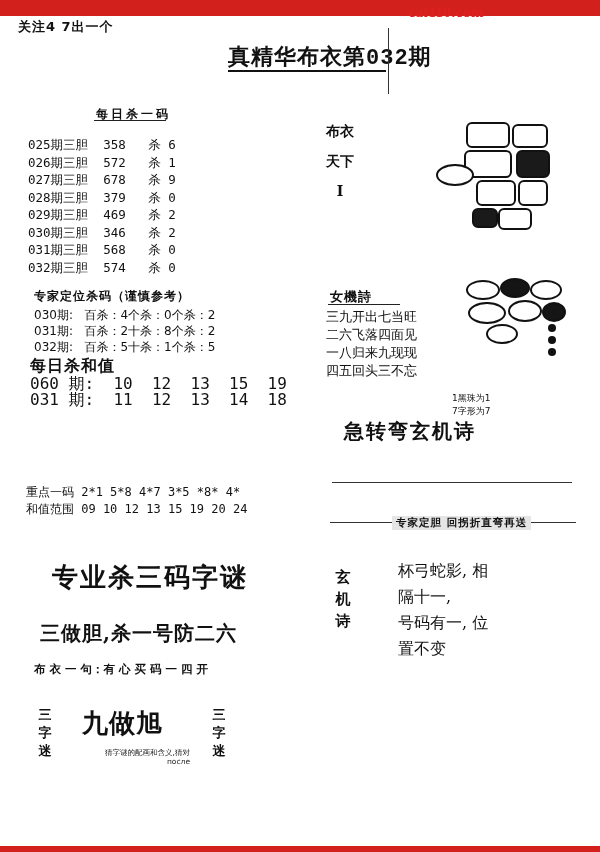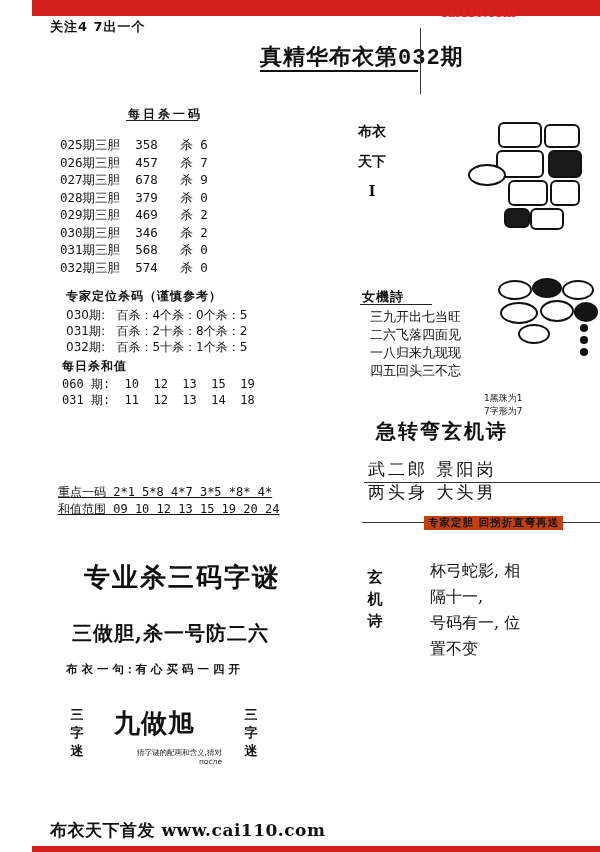--- a/index.html
+++ b/index.html
@@ -4,21 +4,21 @@
 <style>
   html,body{margin:0;padding:0;}
   body{
     width:600px;height:852px;
     background:#ffffff;
     font-family:"DejaVu Sans","Liberation Sans",sans-serif;
     color:#111;
     position:relative;
     overflow:hidden;
   }
-  .page{position:relative;width:492px;height:852px;margin-left:32px;}
+  .page{position:relative;width:492px;height:852px;}
 
   
   .topbar{position:absolute;top:0;left:0;width:600px;height:16px;background:#d2201c;}
   .watermark{position:absolute;top:4px;right:8px;color:#e02020;font-size:15px;font-weight:bold;letter-spacing:0.5px;font-family:"Liberation Serif",serif;}
   .topleft{position:absolute;top:18px;left:18px;font-size:13px;font-weight:bold;letter-spacing:1px;}
 
   
   .maintitle{position:absolute;top:42px;left:228px;font-size:22px;font-weight:bold;letter-spacing:1px;font-family:Liberation Mono, monospace;white-space:nowrap;}
   .titlerule{position:absolute;top:70px;left:228px;width:158px;height:2px;background:#111;}
   .vrule{position:absolute;top:28px;left:388px;width:1px;height:66px;background:#333;}
@@ -27,55 +27,55 @@
   .expert-head{position:absolute;top:106px;left:96px;font-size:12px;font-weight:bold;letter-spacing:3px;}
   .expert-underline{position:absolute;top:120px;left:94px;width:72px;height:1px;background:#222;}
 
   .lines{position:absolute;top:136px;left:28px;font-size:12.5px;line-height:17.5px;font-family:"DejaVu Sans Mono","Liberation Mono",monospace;}
   .lines div{white-space:pre;}
 
   .block2{position:absolute;top:288px;left:34px;font-size:12px;line-height:16px;}
   .block2 .hd{font-weight:bold;letter-spacing:1px;margin-bottom:3px;}
   .block2 .row{font-family:"DejaVu Sans","Liberation Sans",sans-serif;white-space:pre;}
 
-  .block3{position:absolute;top:358px;left:30px;font-size:12px;line-height:16px;}
+  .block3{position:absolute;top:358px;left:30px;font-size:16px;line-height:16px;}
   .block3 .hd{font-weight:bold;letter-spacing:1px;margin-bottom:2px;}
   .block3 .row{font-family:"DejaVu Sans Mono","Liberation Mono",monospace;white-space:pre;}
 
   .block4{position:absolute;top:414px;left:28px;font-size:12px;line-height:16px;}
   .block4 .hd{font-weight:bold;}
   .block4 .sub{font-weight:bold;}
   .block4 .row{font-family:"DejaVu Sans Mono","Liberation Mono",monospace;white-space:pre;}
 
-  .block5{position:absolute;top:484px;left:26px;font-size:12px;line-height:17px;text-decoration:underline;}
+  .block5{position:absolute;top:484px;left:26px;font-size:12px;line-height:17px;}
   .block5 .row{white-space:pre;font-family:"DejaVu Sans Mono","Liberation Mono",monospace;}
 
   .bigsub{position:absolute;top:560px;left:52px;font-size:26px;font-weight:bold;letter-spacing:2px;font-family:"DejaVu Serif","Liberation Serif",serif;}
   .bigsub2{position:absolute;top:620px;left:40px;font-size:20px;font-weight:bold;letter-spacing:1px;font-family:"DejaVu Serif","Liberation Serif",serif;}
   .smallline{position:absolute;top:662px;left:34px;font-size:11.5px;font-weight:bold;}
 
   .riddle-left{position:absolute;top:706px;left:34px;font-size:13px;font-weight:bold;line-height:18px;text-align:center;width:22px;}
   .riddle-right{position:absolute;top:706px;left:208px;font-size:13px;font-weight:bold;line-height:18px;text-align:center;width:22px;}
   .riddle-center{position:absolute;top:706px;left:82px;font-size:26px;font-weight:bold;font-family:"DejaVu Serif","Liberation Serif",serif;letter-spacing:1px;}
   .riddle-note{position:absolute;top:748px;left:86px;font-size:7.5px;line-height:9px;width:104px;text-align:right;color:#222;}
 
   
   .vtitle{position:absolute;top:116px;left:326px;font-size:14px;font-weight:bold;line-height:30px;font-family:"DejaVu Serif","Liberation Serif",serif;width:28px;text-align:center;}
 
   .poem-head{position:absolute;top:288px;left:330px;font-size:13px;font-weight:bold;letter-spacing:1px;}
   .poem-head-ul{position:absolute;top:304px;left:328px;width:72px;height:1px;background:#222;}
-  .poem{position:absolute;top:306px;left:338px;font-size:13px;line-height:18px;font-family:"DejaVu Serif","Liberation Serif",serif;}
+  .poem{position:absolute;top:306px;left:326px;font-size:13px;line-height:18px;font-family:"DejaVu Serif","Liberation Serif",serif;}
 
   .turntitle{position:absolute;top:418px;left:344px;font-size:20px;font-weight:bold;letter-spacing:2px;font-family:"DejaVu Serif","Liberation Serif",serif;}
   .names{position:absolute;top:458px;left:336px;font-size:17px;letter-spacing:3px;font-family:"DejaVu Serif","Liberation Serif",serif;}
   .names-ul{position:absolute;top:482px;left:332px;width:240px;height:1px;background:#333;}
 
   .arrowline{position:absolute;top:516px;left:330px;width:246px;height:12px;}
   .arrowline .ln{position:absolute;top:6px;left:0;width:246px;height:1px;background:#333;}
-  .arrowline .txt{position:absolute;top:0px;left:62px;background:#c2410c;padding:0 4px;font-size:10.5px;font-weight:bold;letter-spacing:1px;}
+  .arrowline .txt{position:absolute;top:0px;left:62px;background:#e5e5e5;padding:0 4px;font-size:10.5px;font-weight:bold;letter-spacing:1px;}
 
   .xuanji{position:absolute;top:566px;left:334px;font-size:15px;font-weight:bold;line-height:22px;width:18px;text-align:center;font-family:"DejaVu Serif","Liberation Serif",serif;}
   .couplet{position:absolute;top:558px;left:398px;font-size:16px;line-height:26px;font-family:"DejaVu Serif","Liberation Serif",serif;}
 
   .beadnote{position:absolute;top:392px;left:452px;font-size:9px;letter-spacing:0px;}
 
   
   .footer{position:absolute;bottom:10px;left:18px;font-size:17px;font-weight:bold;font-family:"DejaVu Serif","Liberation Serif",serif;letter-spacing:0.5px;}
   .botbar{position:absolute;bottom:0;left:0;width:600px;height:6px;background:#d2201c;}
 
@@ -101,32 +101,32 @@
 
   <div class="maintitle">真精华布衣第032期</div>
   <div class="titlerule"></div>
   <div class="vrule"></div>
 
   <div class="expert-head">每日杀一码</div>
   <div class="expert-underline"></div>
 
   <div class="lines">
     <div>025期三胆  358   杀 6</div>
-    <div>026期三胆  457   杀 7</div>
+    <div>026期三胆  572   杀 1</div>
     <div>027期三胆  678   杀 9</div>
     <div>028期三胆  379   杀 0</div>
     <div>029期三胆  469   杀 2</div>
     <div>030期三胆  346   杀 2</div>
     <div>031期三胆  568   杀 0</div>
     <div>032期三胆  574   杀 0</div>
   </div>
 
   <div class="block2">
     <div class="hd">专家定位杀码（谨慎参考）</div>
-    <div class="row">030期:   百杀：4个杀：0个杀：5</div>
+    <div class="row">030期:   百杀：4个杀：0个杀：2</div>
     <div class="row">031期:   百杀：2十杀：8个杀：2</div>
     <div class="row">032期:   百杀：5十杀：1个杀：5</div>
   </div>
 
   <div class="block3">
     <div class="hd">每日杀和值</div>
     <div class="row">060 期:  10  12  13  15  19</div>
     <div class="row">031 期:  11  12  13  14  18</div>
   </div>
 
@@ -177,29 +177,27 @@
   <div class="poem" style="top:308px;">
     <div>三九开出七当旺</div>
     <div>二六飞落四面见</div>
     <div>一八归来九现现</div>
     <div>四五回头三不忘</div>
   </div>
 
   <div class="beadnote">1黑珠为1    7字形为7</div>
 
   <div class="turntitle">急转弯玄机诗</div>
-  <div class="names">武二郎  景阳岗  两头身  大头男</div>
   <div class="names-ul"></div>
 
   <div class="arrowline">
     <div class="ln"></div>
     <div class="txt">专家定胆  回拐折直弯再送</div>
   </div>
 
   <div class="xuanji">玄机诗</div>
   <div class="couplet">
     <div>杯弓蛇影, 相隔十一,</div>
     <div>号码有一, 位置不变</div>
   </div>
 
-  <div class="footer">布衣天下首发 www.cai110.com</div>
   <div class="botbar"></div>
 </div>
 
 </body></html>

